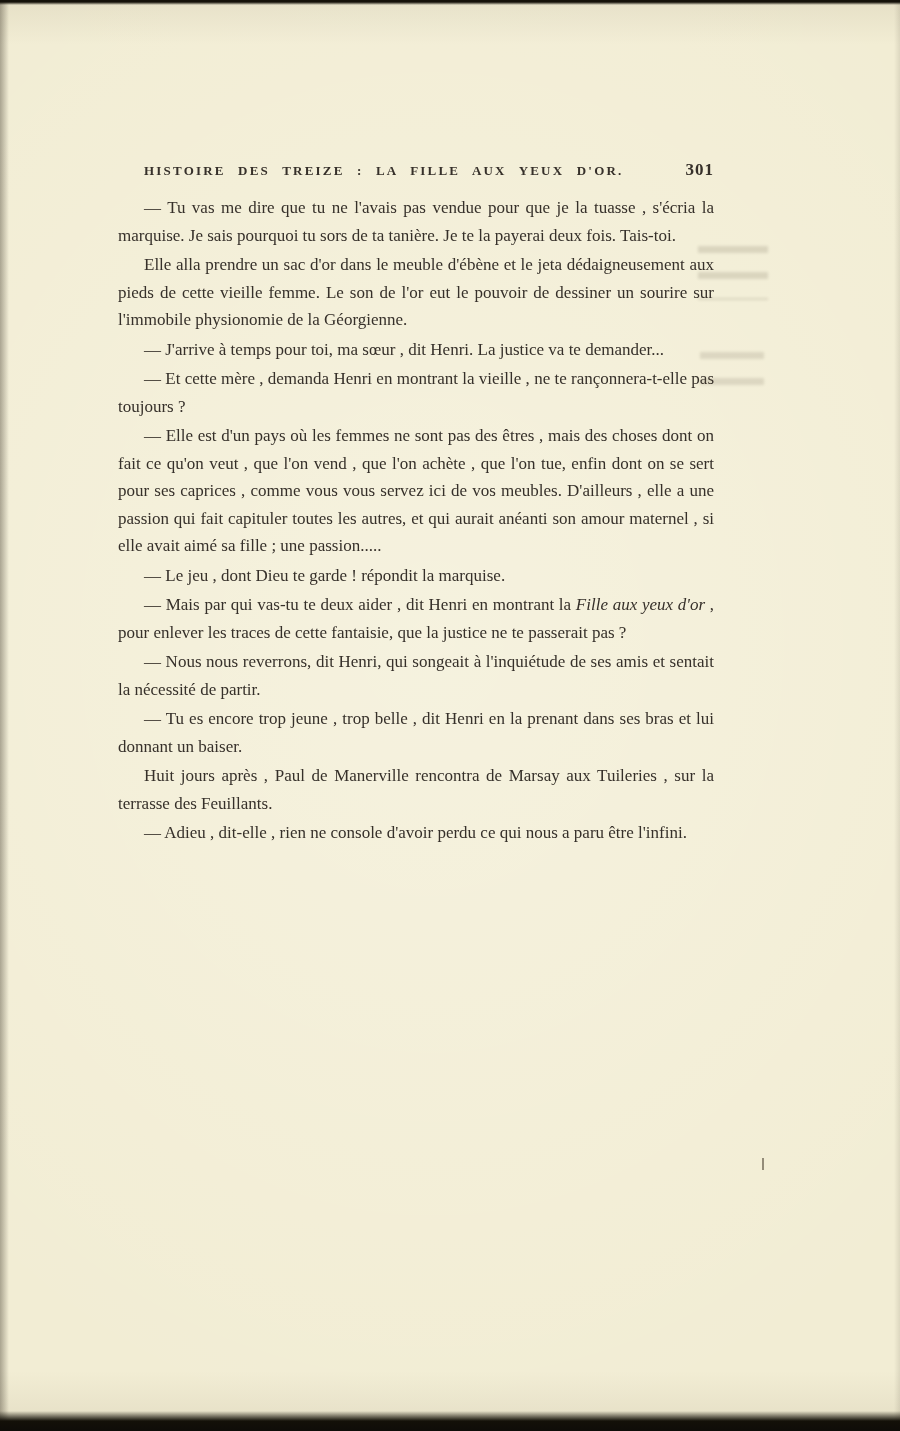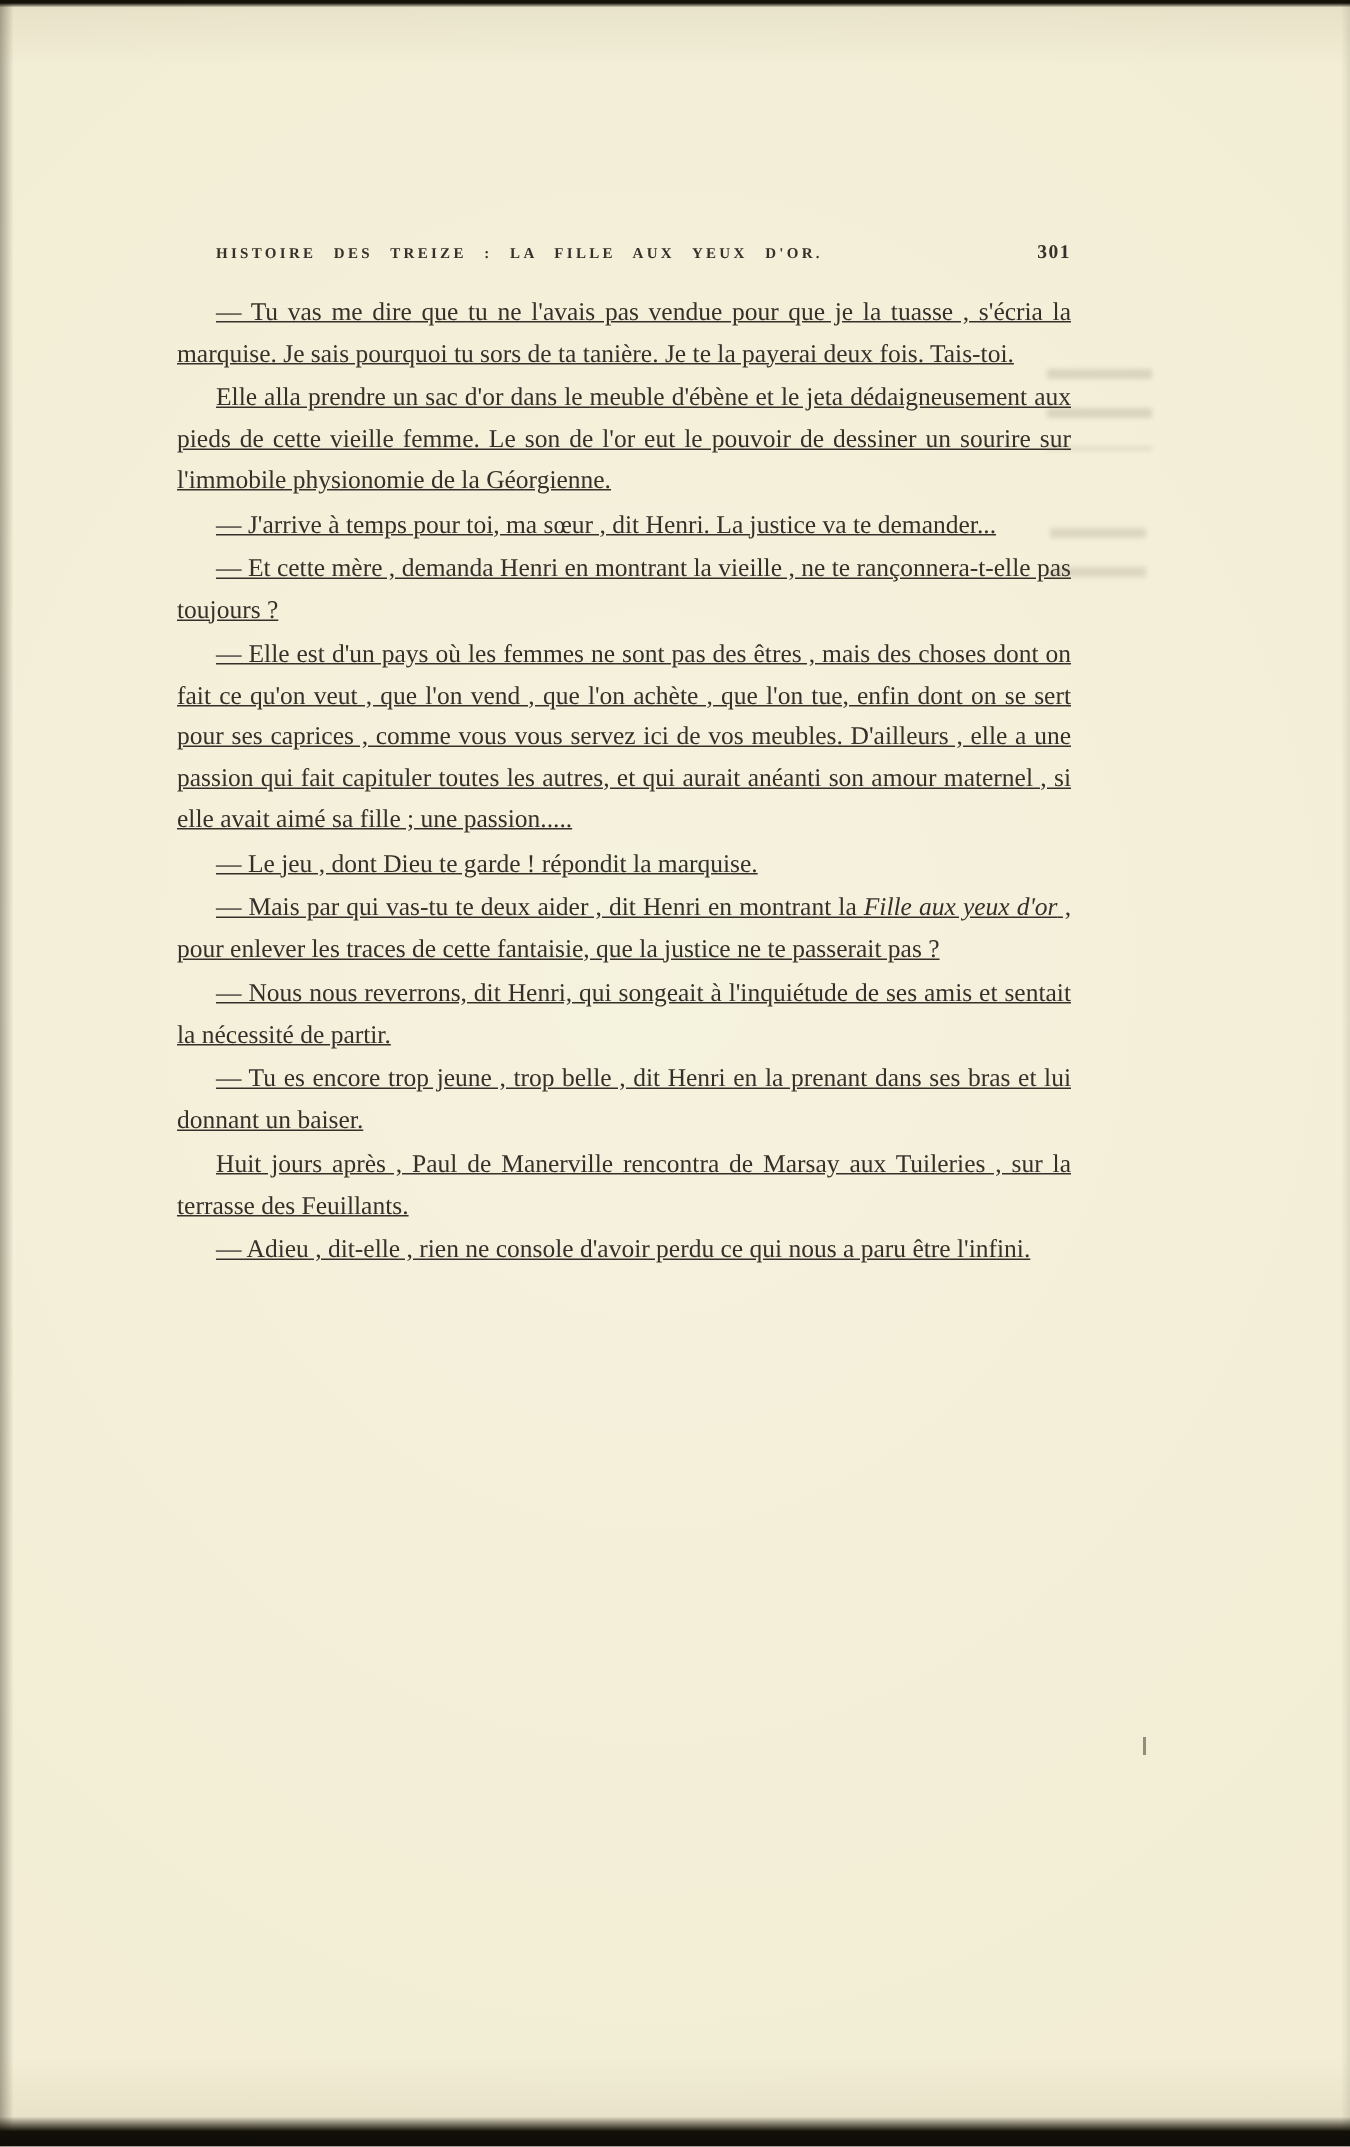--- a/index.html
+++ b/index.html
@@ -19,41 +19,41 @@
       radial-gradient(ellipse 130% 95% at 48% 45%, rgba(255,255,250,0.28), rgba(0,0,0,0) 60%),
       linear-gradient(to bottom, rgba(120,105,75,0.10), rgba(0,0,0,0) 45px),
       linear-gradient(to top, rgba(120,105,75,0.12), rgba(0,0,0,0) 60px);
   }
   .running-header {
     position: absolute;
     left: 118px; top: 160px; width: 596px;
     display: flex; justify-content: space-between; align-items: baseline;
   }
   .running-header .title {
-    font-size: 10px;
+    font-size: 13px;
     letter-spacing: 2.2px;
     word-spacing: 7px;
     padding-left: 26px;
     white-space: nowrap;
     font-weight: bold;
     color: var(--ink, #36302a);
   }
   .running-header .page-number {
-    font-size: 13px;
+    font-size: 17px;
     letter-spacing: 1px;
     font-weight: bold;
   }
   .page-body {
     position: absolute;
     left: 118px; top: 194px; width: 596px;
     font-size: 17px;
     line-height: 27.5px;
     text-align: justify;
   }
-  p.para { text-indent: 26px; margin-bottom: 2px; text-decoration: underline; }
+  p.para { text-indent: 26px; margin-bottom: 2px; }
   .italic { font-style: italic; }
 
   
   .edge-top {
     position: absolute; top: 0; left: 0; right: 0; height: 5px;
     background: linear-gradient(to bottom, #141109 0, #141109 2px, rgba(20,17,9,0) 100%);
   }
   .edge-bottom {
     position: absolute; bottom: 0; left: 0; right: 0; height: 20px;
     background: linear-gradient(to top, #0e0c08 0, #131008 10px, rgba(19,16,8,0) 100%);

